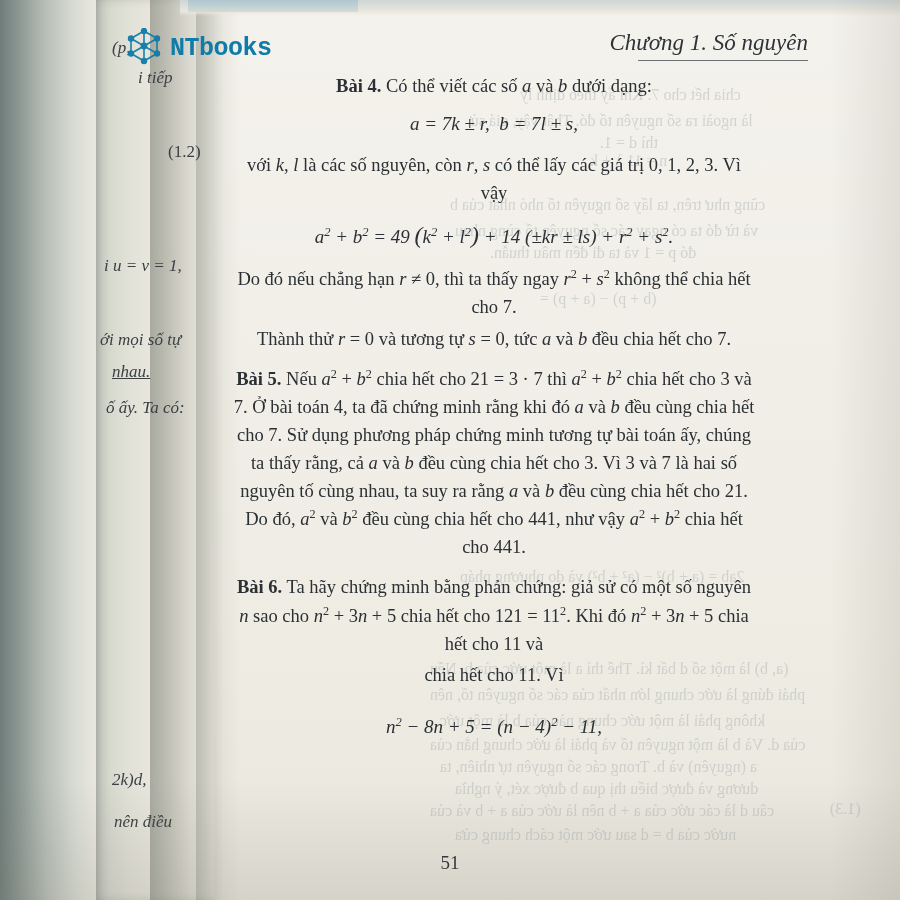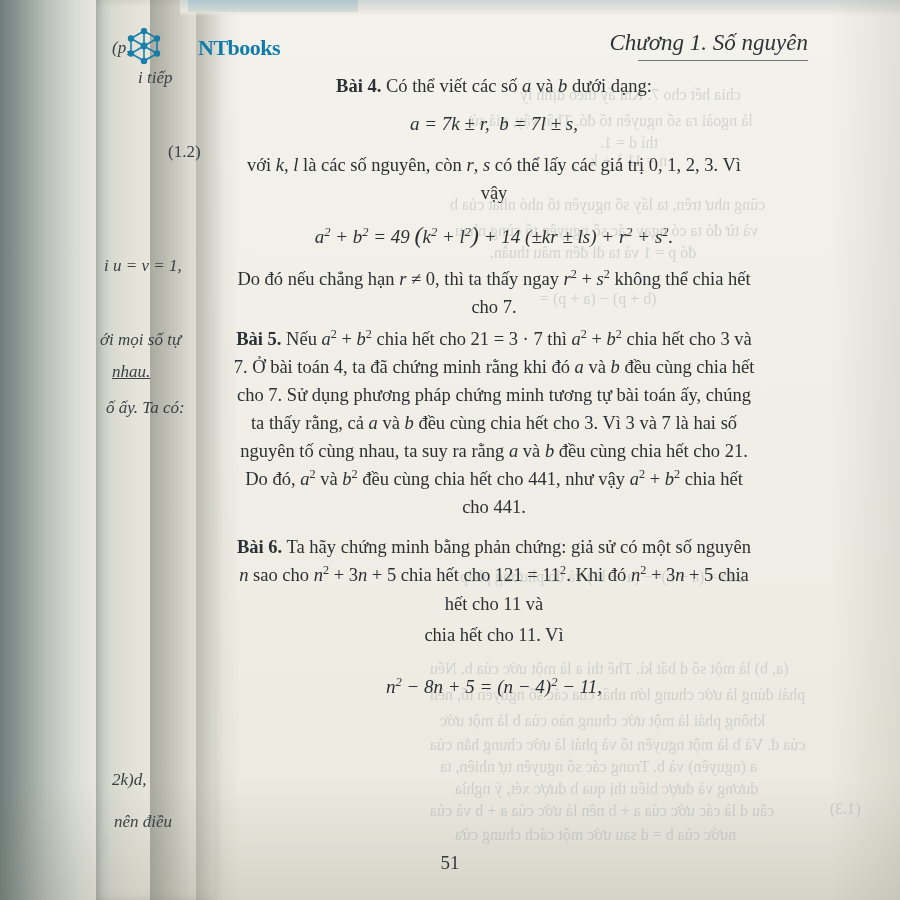--- a/index.html
+++ b/index.html
@@ -98,26 +98,25 @@
     top: 28px;
     display: flex;
     align-items: center;
     gap: 6px;
   }
   .logo-mark {
     width: 40px; height: 40px;
     position: relative;
   }
   .logo-text {
-    font-family: Liberation Serif, serif;
-    font-size: 22px;
+    font-family: Liberation Mono, monospace;
+    font-size: 25px;
     font-weight: bold;
     color: #0f7ba8;
     letter-spacing: -0.5px;
-    margin-left: 28px;
   }
   .logo-text .n2 { color: #0f7ba8; }
 
   
   .runhead {
     position: absolute;
     right: 92px;
     top: 30px;
     text-align: right;
   }
@@ -262,20 +261,23 @@
     </div>
     <div class="para">
       với <i>k</i>, <i>l</i> là các số nguyên, còn <i>r</i>, <i>s</i> có thể lấy các giá trị 0, 1, 2, 3. Vì vậy
     </div>
     <div class="eq">
       <i>a</i><sup>2</sup> + <i>b</i><sup>2</sup> = 49 <span style="font-size:1.25em;">(</span><i>k</i><sup>2</sup> + <i>l</i><sup>2</sup><span style="font-size:1.25em;">)</span> + 14 (±<i>kr</i> ± <i>ls</i>) + <i>r</i><sup>2</sup> + <i>s</i><sup>2</sup>.
     </div>
     <div class="para">
       Do đó nếu chẳng hạn <i>r</i> ≠ 0, thì ta thấy ngay <i>r</i><sup>2</sup> + <i>s</i><sup>2</sup> không thể chia hết cho 7.
     </div>
+    <div class="para blk">
+      Thành thử <i>r</i> = 0 và tương tự <i>s</i> = 0, tức <i>a</i> và <i>b</i> đều chia hết cho 7.
+    </div>
 
     <div class="para blk">
       <span class="exlabel">Bài 5.</span>
       <span> Nếu <i>a</i><sup>2</sup> + <i>b</i><sup>2</sup> chia hết cho 21 = 3 · 7 thì <i>a</i><sup>2</sup> + <i>b</i><sup>2</sup> chia hết cho 3 và 7. Ở bài toán 4, ta đã chứng minh rằng khi đó <i>a</i> và <i>b</i> đều cùng chia hết cho 7. Sử dụng phương pháp chứng minh tương tự bài toán ấy, chúng ta thấy rằng, cả <i>a</i> và <i>b</i> đều cùng chia hết cho 3. Vì 3 và 7 là hai số nguyên tố cùng nhau, ta suy ra rằng <i>a</i> và <i>b</i> đều cùng chia hết cho 21. Do đó, <i>a</i><sup>2</sup> và <i>b</i><sup>2</sup> đều cùng chia hết cho 441, như vậy <i>a</i><sup>2</sup> + <i>b</i><sup>2</sup> chia hết cho 441.</span>
     </div>
 
     <div class="para">
       <span class="exlabel">Bài 6.</span>
       <span> Ta hãy chứng minh bằng phản chứng: giả sử có một số nguyên <i>n</i> sao cho <i>n</i><sup>2</sup> + 3<i>n</i> + 5 chia hết cho 121 = 11<sup>2</sup>. Khi đó <i>n</i><sup>2</sup> + 3<i>n</i> + 5 chia hết cho 11 và</span>
     </div>

